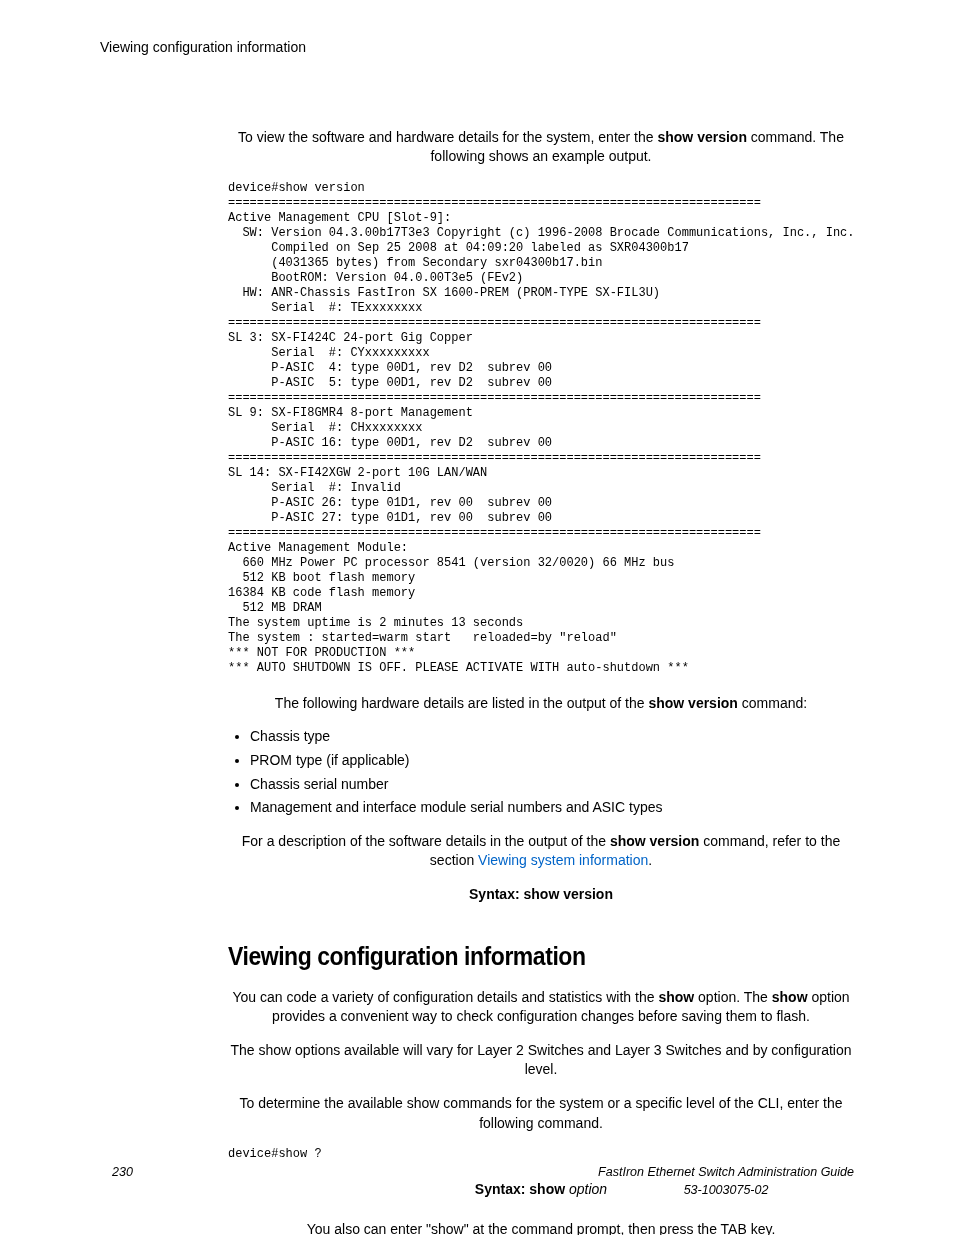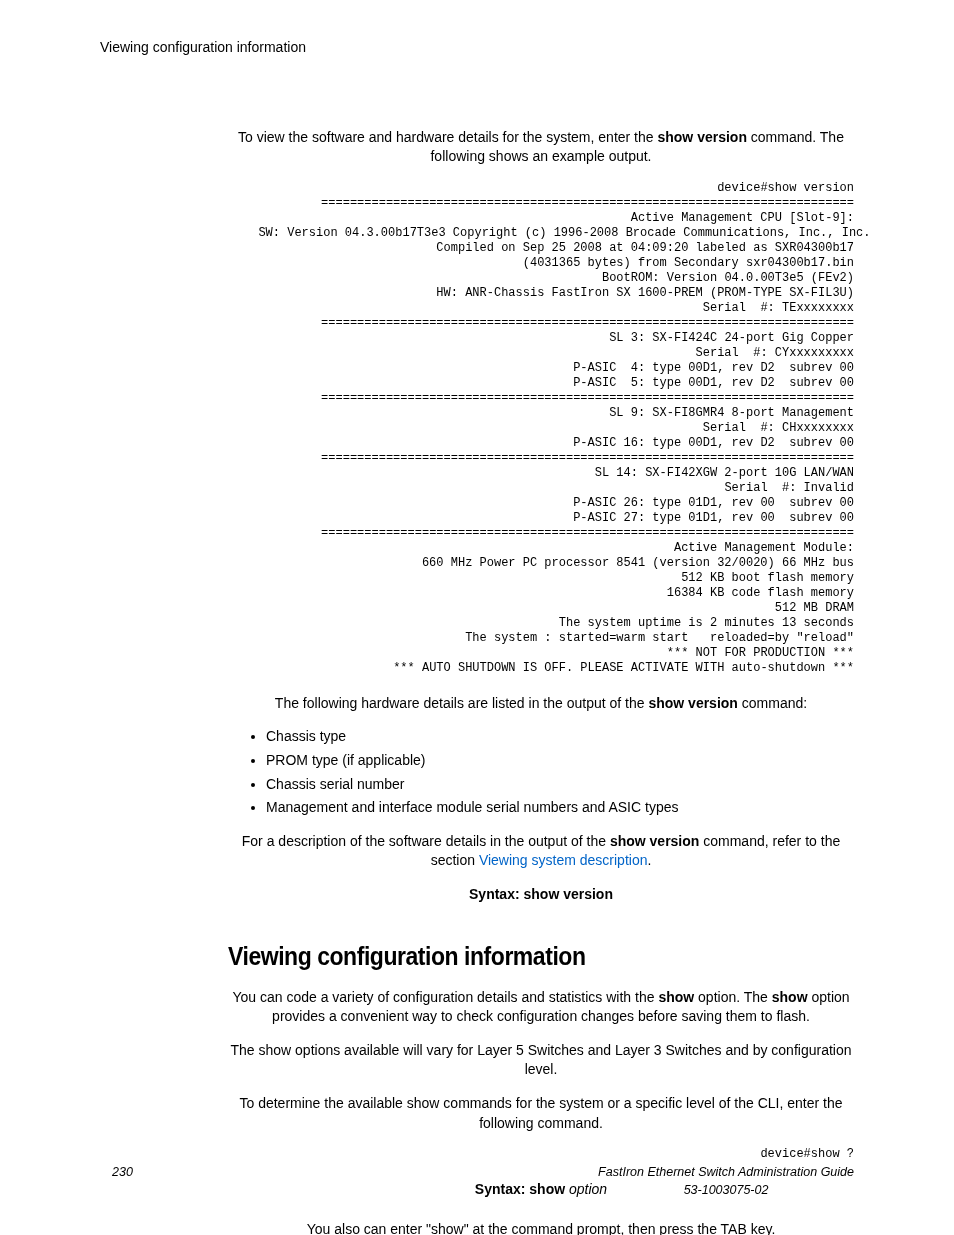--- a/index.html
+++ b/index.html
@@ -29,29 +29,28 @@
   p {
     margin: 0 0 14px 0;
     text-align: center;
   }
   .code-block {
     font-family: "Courier New", Courier, monospace;
     font-size: 12px;
     line-height: 1.25;
     white-space: pre;
     color: #000000;
-    margin: 10px 0 18px 16px;
-    text-align: right;
+    margin: 10px 0 18px 0;
   }
   ul {
     margin: 4px 0 14px 0;
     padding-left: 22px;
   }
   li {
-    margin: 4px 16px;
+    margin: 4px 0;
   }
   h2.section {
     font-family: Arial, Helvetica, sans-serif;
     font-weight: 700;
     font-size: 25px;
     margin: 34px 0 14px 0;
     letter-spacing: -0.5px;
     transform: scaleX(0.92);
     transform-origin: left;
   }
@@ -132,32 +131,32 @@
     </p>
 
     <ul>
       <li>Chassis type</li>
       <li>PROM type (if applicable)</li>
       <li>Chassis serial number</li>
       <li>Management and interface module serial numbers and ASIC types</li>
     </ul>
 
     <p>
-      <span>For a description of the software details in the output of the </span><span class="bold">show version</span><span> command, refer to the section </span><a href="#" class="link">Viewing system description</a><span>.</span>
+      <span>For a description of the software details in the output of the </span><span class="bold">show version</span><span> command, refer to the section </span><a href="#" class="link">Viewing system information</a><span>.</span>
     </p>
 
     <p class="syntax">Syntax: show version</p>
 
     <h2 class="section">Viewing configuration information</h2>
 
     <p>
       <span>You can code a variety of configuration details and statistics with the </span><span class="bold">show</span><span> option. The </span><span class="bold">show</span><span> option provides a convenient way to check configuration changes before saving them to flash.</span>
     </p>
 
-    <p>The show options available will vary for Layer 5 Switches and Layer 3 Switches and by configuration level.</p>
+    <p>The show options available will vary for Layer 2 Switches and Layer 3 Switches and by configuration level.</p>
 
     <p>To determine the available show commands for the system or a specific level of the CLI, enter the following command.</p>
 
     <div class="code-block">device#show ?</div>
 
     <p class="syntax" style="margin-top:0;">
       <span class="bold">Syntax: show </span><span class="italic" style="font-weight:400;">option</span>
     </p>
 
     <p>You also can enter "show" at the command prompt, then press the TAB key.</p>

